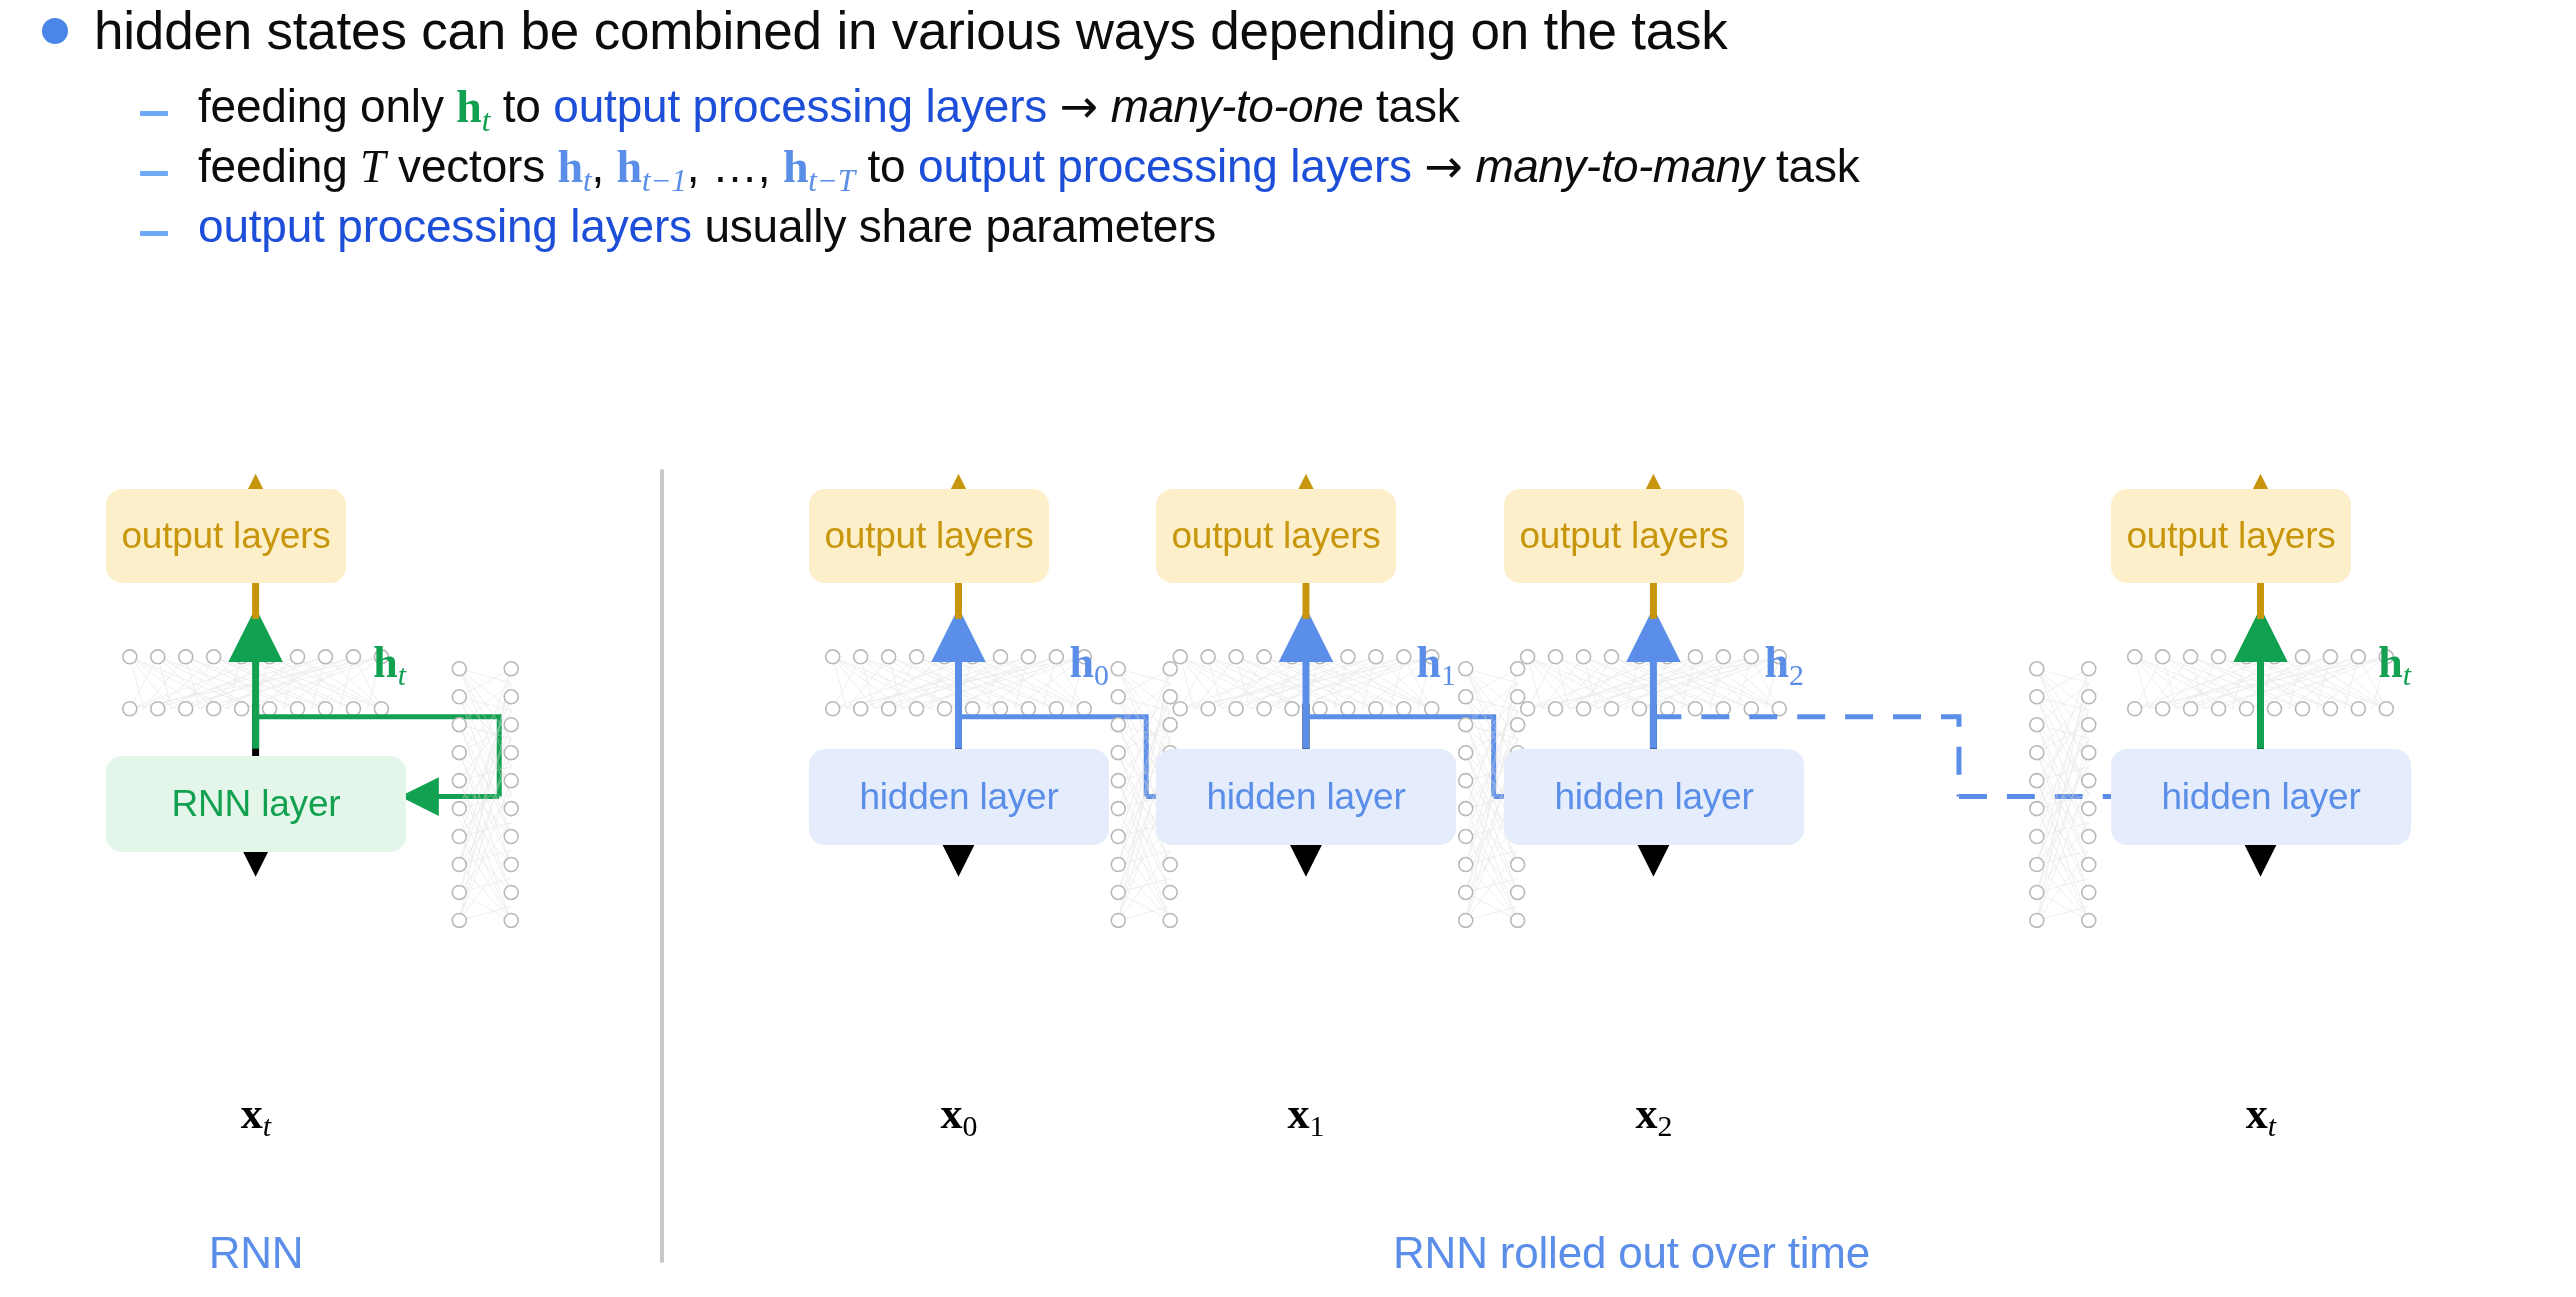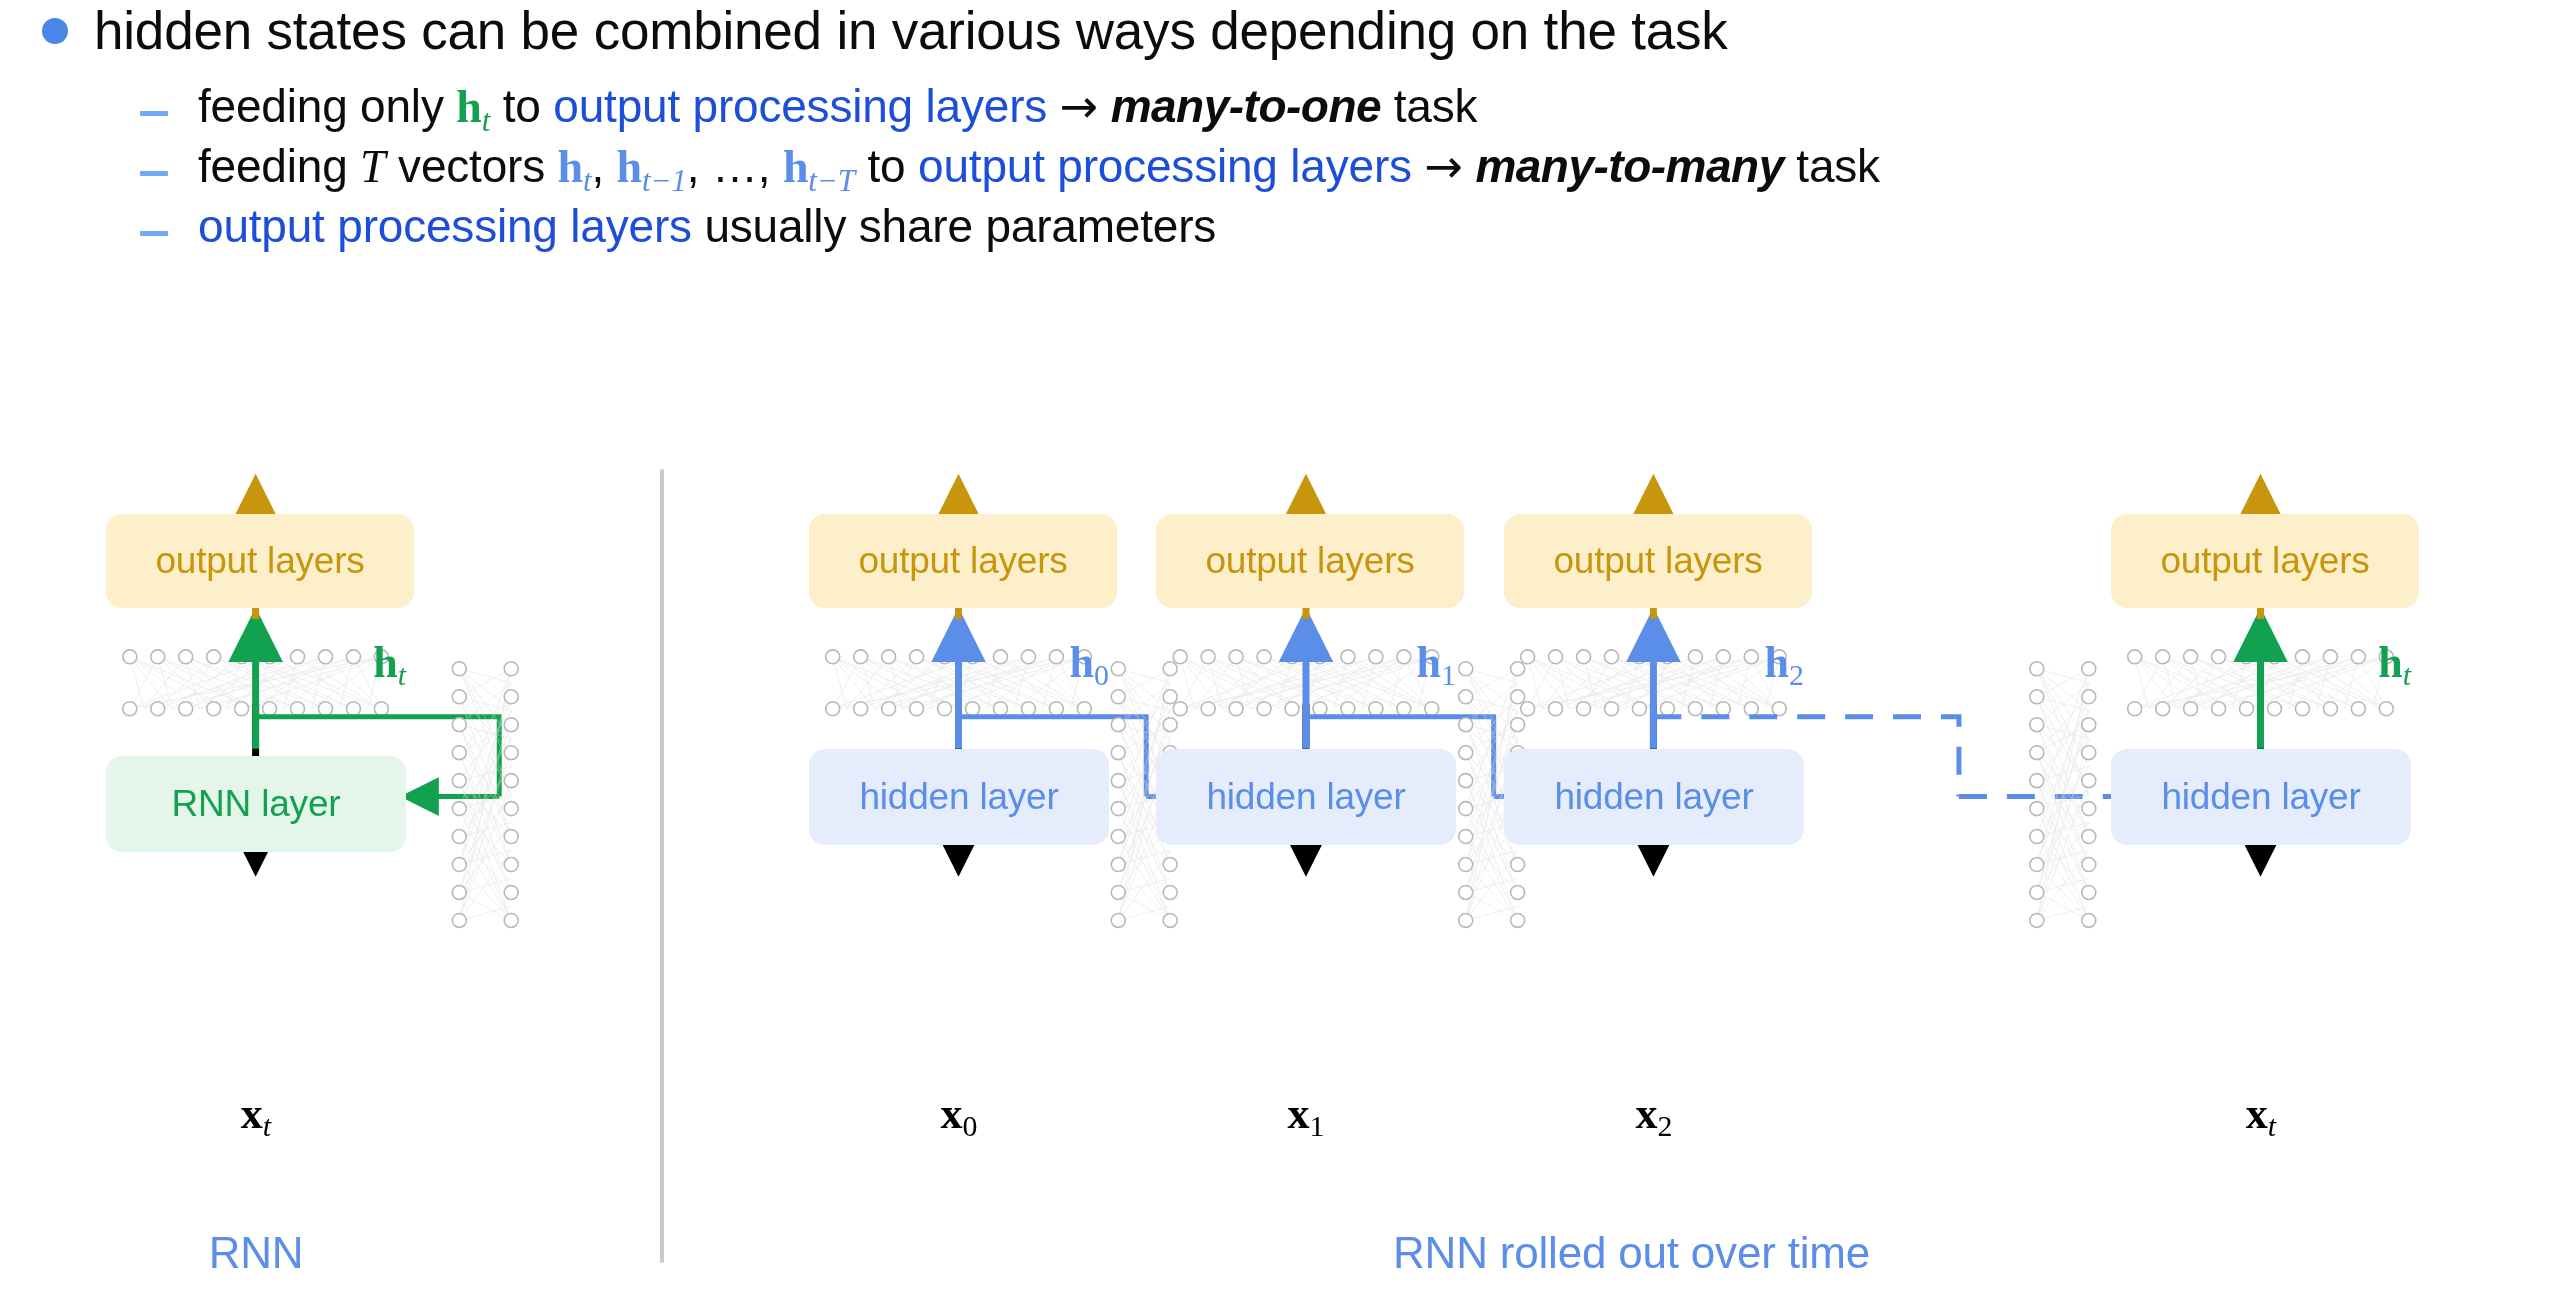--- a/index.html
+++ b/index.html
@@ -20,43 +20,43 @@
            letter-spacing:-0.2px;}
 
   .l2{position:relative;display:flex;align-items:flex-start;
       padding-left:140px;height:60px;}
   .dash{width:28px;height:5px;background:#6fa8f5;margin-top:33px;
         margin-right:30px;flex:0 0 auto;border-radius:1px;}
   .l2 .txt{font-size:46px;line-height:56px;color:#0c0c0c;white-space:nowrap;
            letter-spacing:-0.2px;}
 
   .gold{color:#1d4ed8;}
-  .mtask{font-weight:bold;font-style:italic;color:#0c0c0c;letter-spacing:-0.5px;}
+  .mtask{font-weight:normal;font-style:italic;color:#0c0c0c;letter-spacing:-0.5px;}
   .ital{font-style:italic;font-family:"Liberation Serif", serif;}
 
   
   .mh{font-family:"Liberation Serif", serif;font-weight:bold;}
   .mh.green{color:#12a150;}
   .mh.blue{color:#5b8ee8;}
   .sub{font-family:"Liberation Serif", serif;font-style:italic;font-weight:normal;
        font-size:0.68em;vertical-align:-0.28em;}
   .subn{font-family:"Liberation Serif", serif;font-style:normal;font-weight:normal;
         font-size:0.68em;vertical-align:-0.28em;}
   .arrow{font-family:"DejaVu Sans", sans-serif;}
 
   
   .diagram{position:absolute;left:0;top:439px;width:2576px;height:859px;}
   .divider{position:absolute;left:660px;top:30px;width:4px;height:794px;
            background:#c9c9c9;border-radius:2px;}
 
   .unit{position:absolute;top:0;width:300px;height:859px;}
 
-  .obox{position:absolute;top:50px;left:0;width:308px;height:94px;
+  .obox{position:absolute;top:50px;left:0;width:240px;height:94px;
         background:#fcefc9;border-radius:16px;
-        display:flex;align-items:center;justify-content:center;margin-top:25px;}
+        display:flex;align-items:center;justify-content:center;}
   .obox span{font-size:37px;color:#c8960c;letter-spacing:-0.2px;white-space:nowrap;}
 
   .hbox{position:absolute;top:310px;left:0;width:300px;height:96px;
         border-radius:16px;display:flex;align-items:center;justify-content:center;}
   .hbox.green{background:#e4f6ea;margin-top:7px;}
   .hbox.green span{color:#12a150;}
   .hbox.blue{background:#e5edfc;}
   .hbox.blue span{color:#5b8ee8;}
   .hbox span{font-size:37px;letter-spacing:-0.2px;white-space:nowrap;}
 

